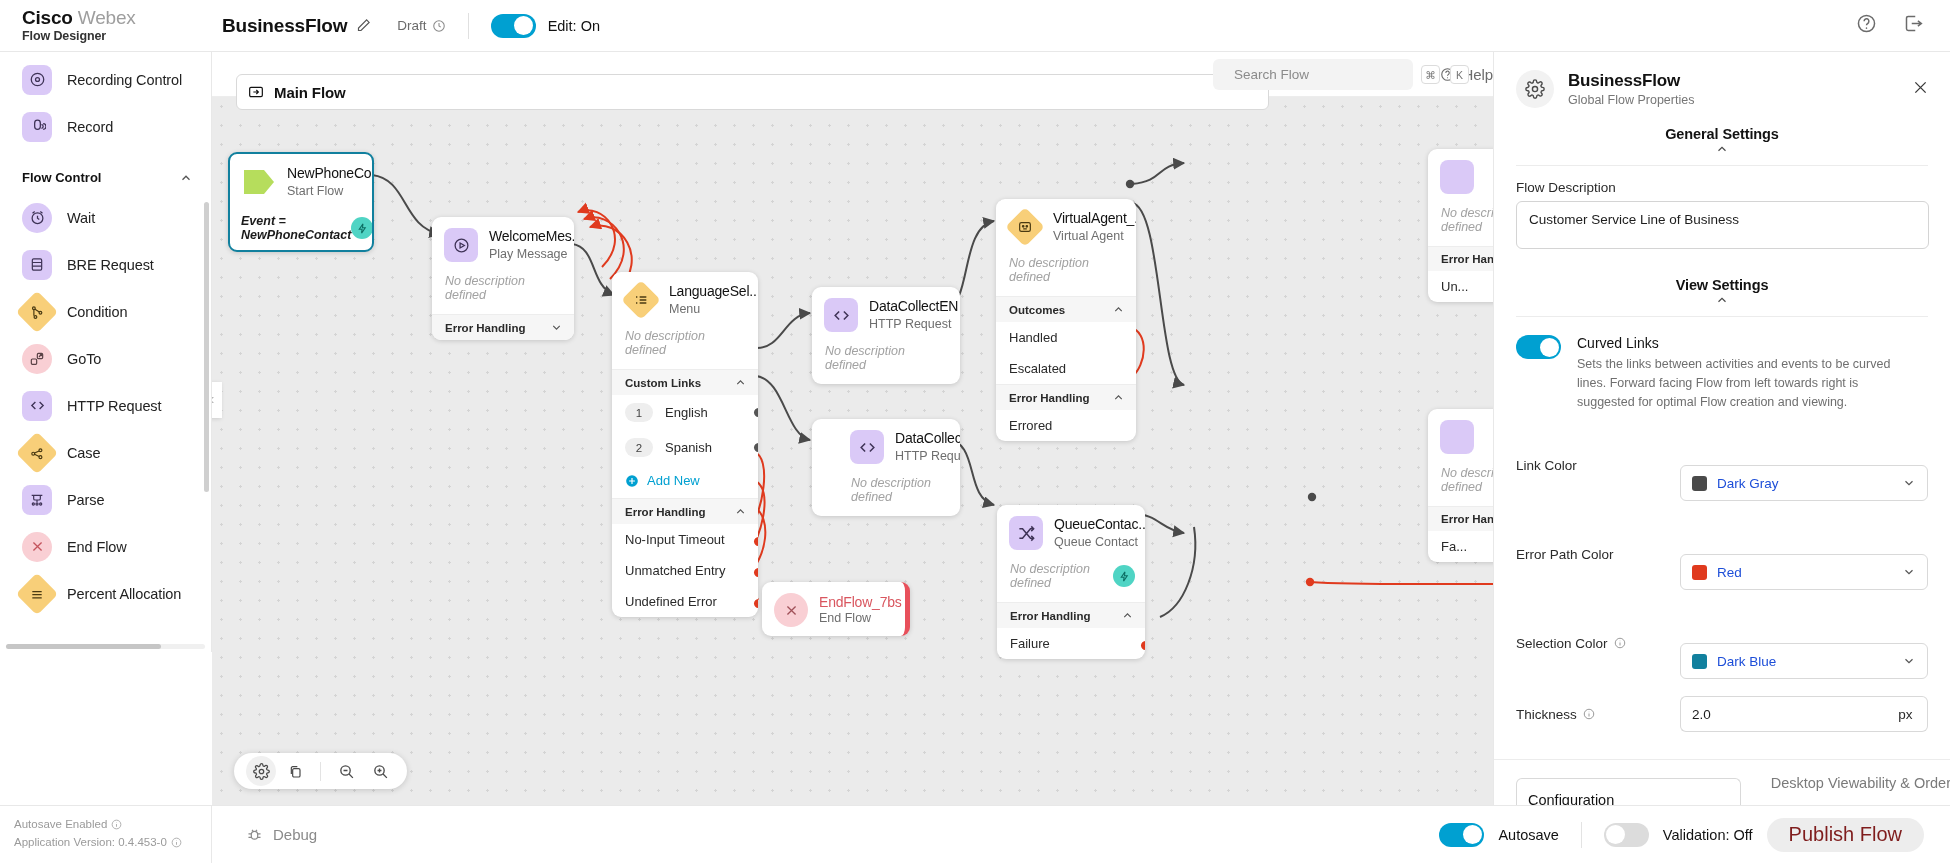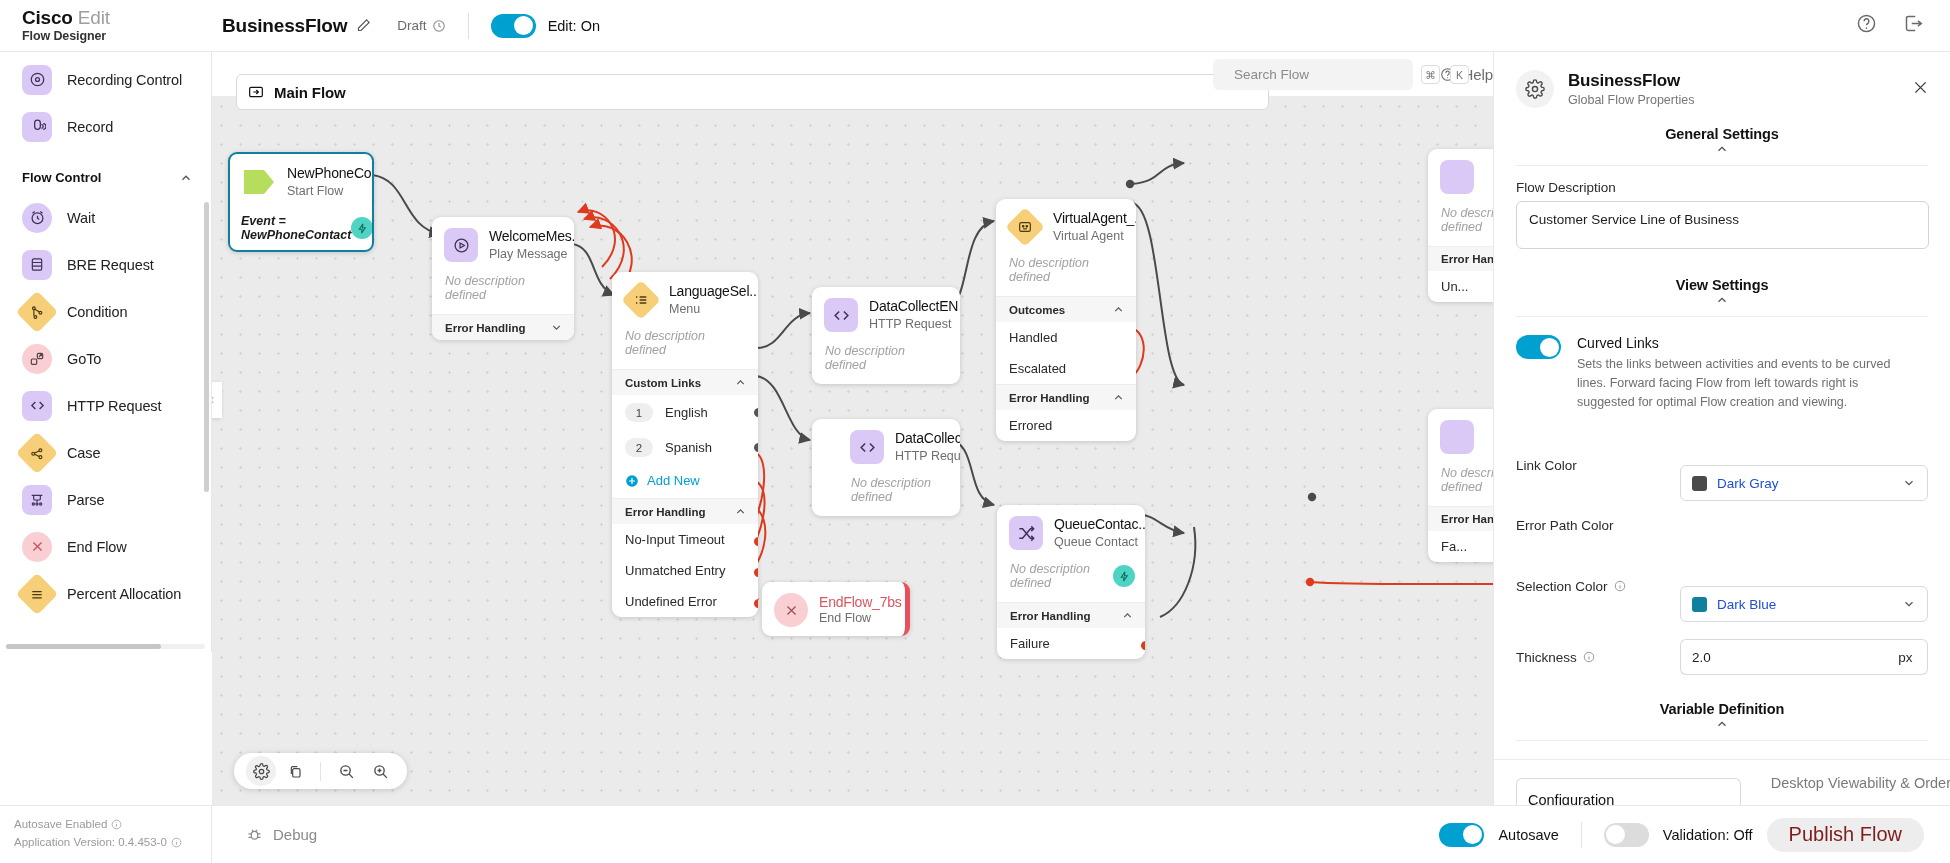--- a/index.html
+++ b/index.html
@@ -269,21 +269,21 @@
 </style>
 </head>
 <body>
 
 <div id="app">
 
   <div class="topbar">
     <div class="brand">
       <div class="brand-line1">
         <b>Cisco</b>
-        <span>Edit</span>
+        <span>Webex</span>
       </div>
       <div class="brand-line2">Flow Designer</div>
     </div>
 
     <div style="display:flex;align-items:center;padding-left:10px;">
       <span class="flowname">BusinessFlow</span>
       <span class="pencil-ic">
         <svg width="15" height="15" viewBox="0 0 24 24" fill="none" stroke="#555" stroke-width="1.9">
             <path d="M17 3l4 4L8 20H4v-4L17 3z"></path>
           </svg>
@@ -870,20 +870,27 @@
         <i class="swatch" id="sw-link" style="background: rgb(74, 74, 74);"></i>
         <span class="sel-val">Dark Gray</span>
         <svg class="chev" width="14" height="14" viewBox="0 0 24 24" fill="none" stroke="#555" stroke-width="2.1">
             <path d="M6 9l6 6 6-6"></path>
           </svg>
       </span>
     </div>
 
     <div class="prop-row">
       <span class="prop-lab">Error Path Color</span>
+      <span class="sel">
+        <i class="swatch" id="sw-err" style="background: rgb(224, 58, 30);"></i>
+        <span class="sel-val">Red</span>
+        <svg class="chev" width="14" height="14" viewBox="0 0 24 24" fill="none" stroke="#555" stroke-width="2.1">
+            <path d="M6 9l6 6 6-6"></path>
+          </svg>
+      </span>
     </div>
 
     <div class="prop-row">
       <span class="prop-lab">
         <span>Selection Color</span>
         <svg width="12" height="12" viewBox="0 0 24 24" fill="none" stroke="#9a9a9a" stroke-width="2">
             <circle cx="12" cy="12" r="9.5"></circle>
             <path d="M12 11v6M12 7.5v.8"></path>
           </svg>
       </span>

